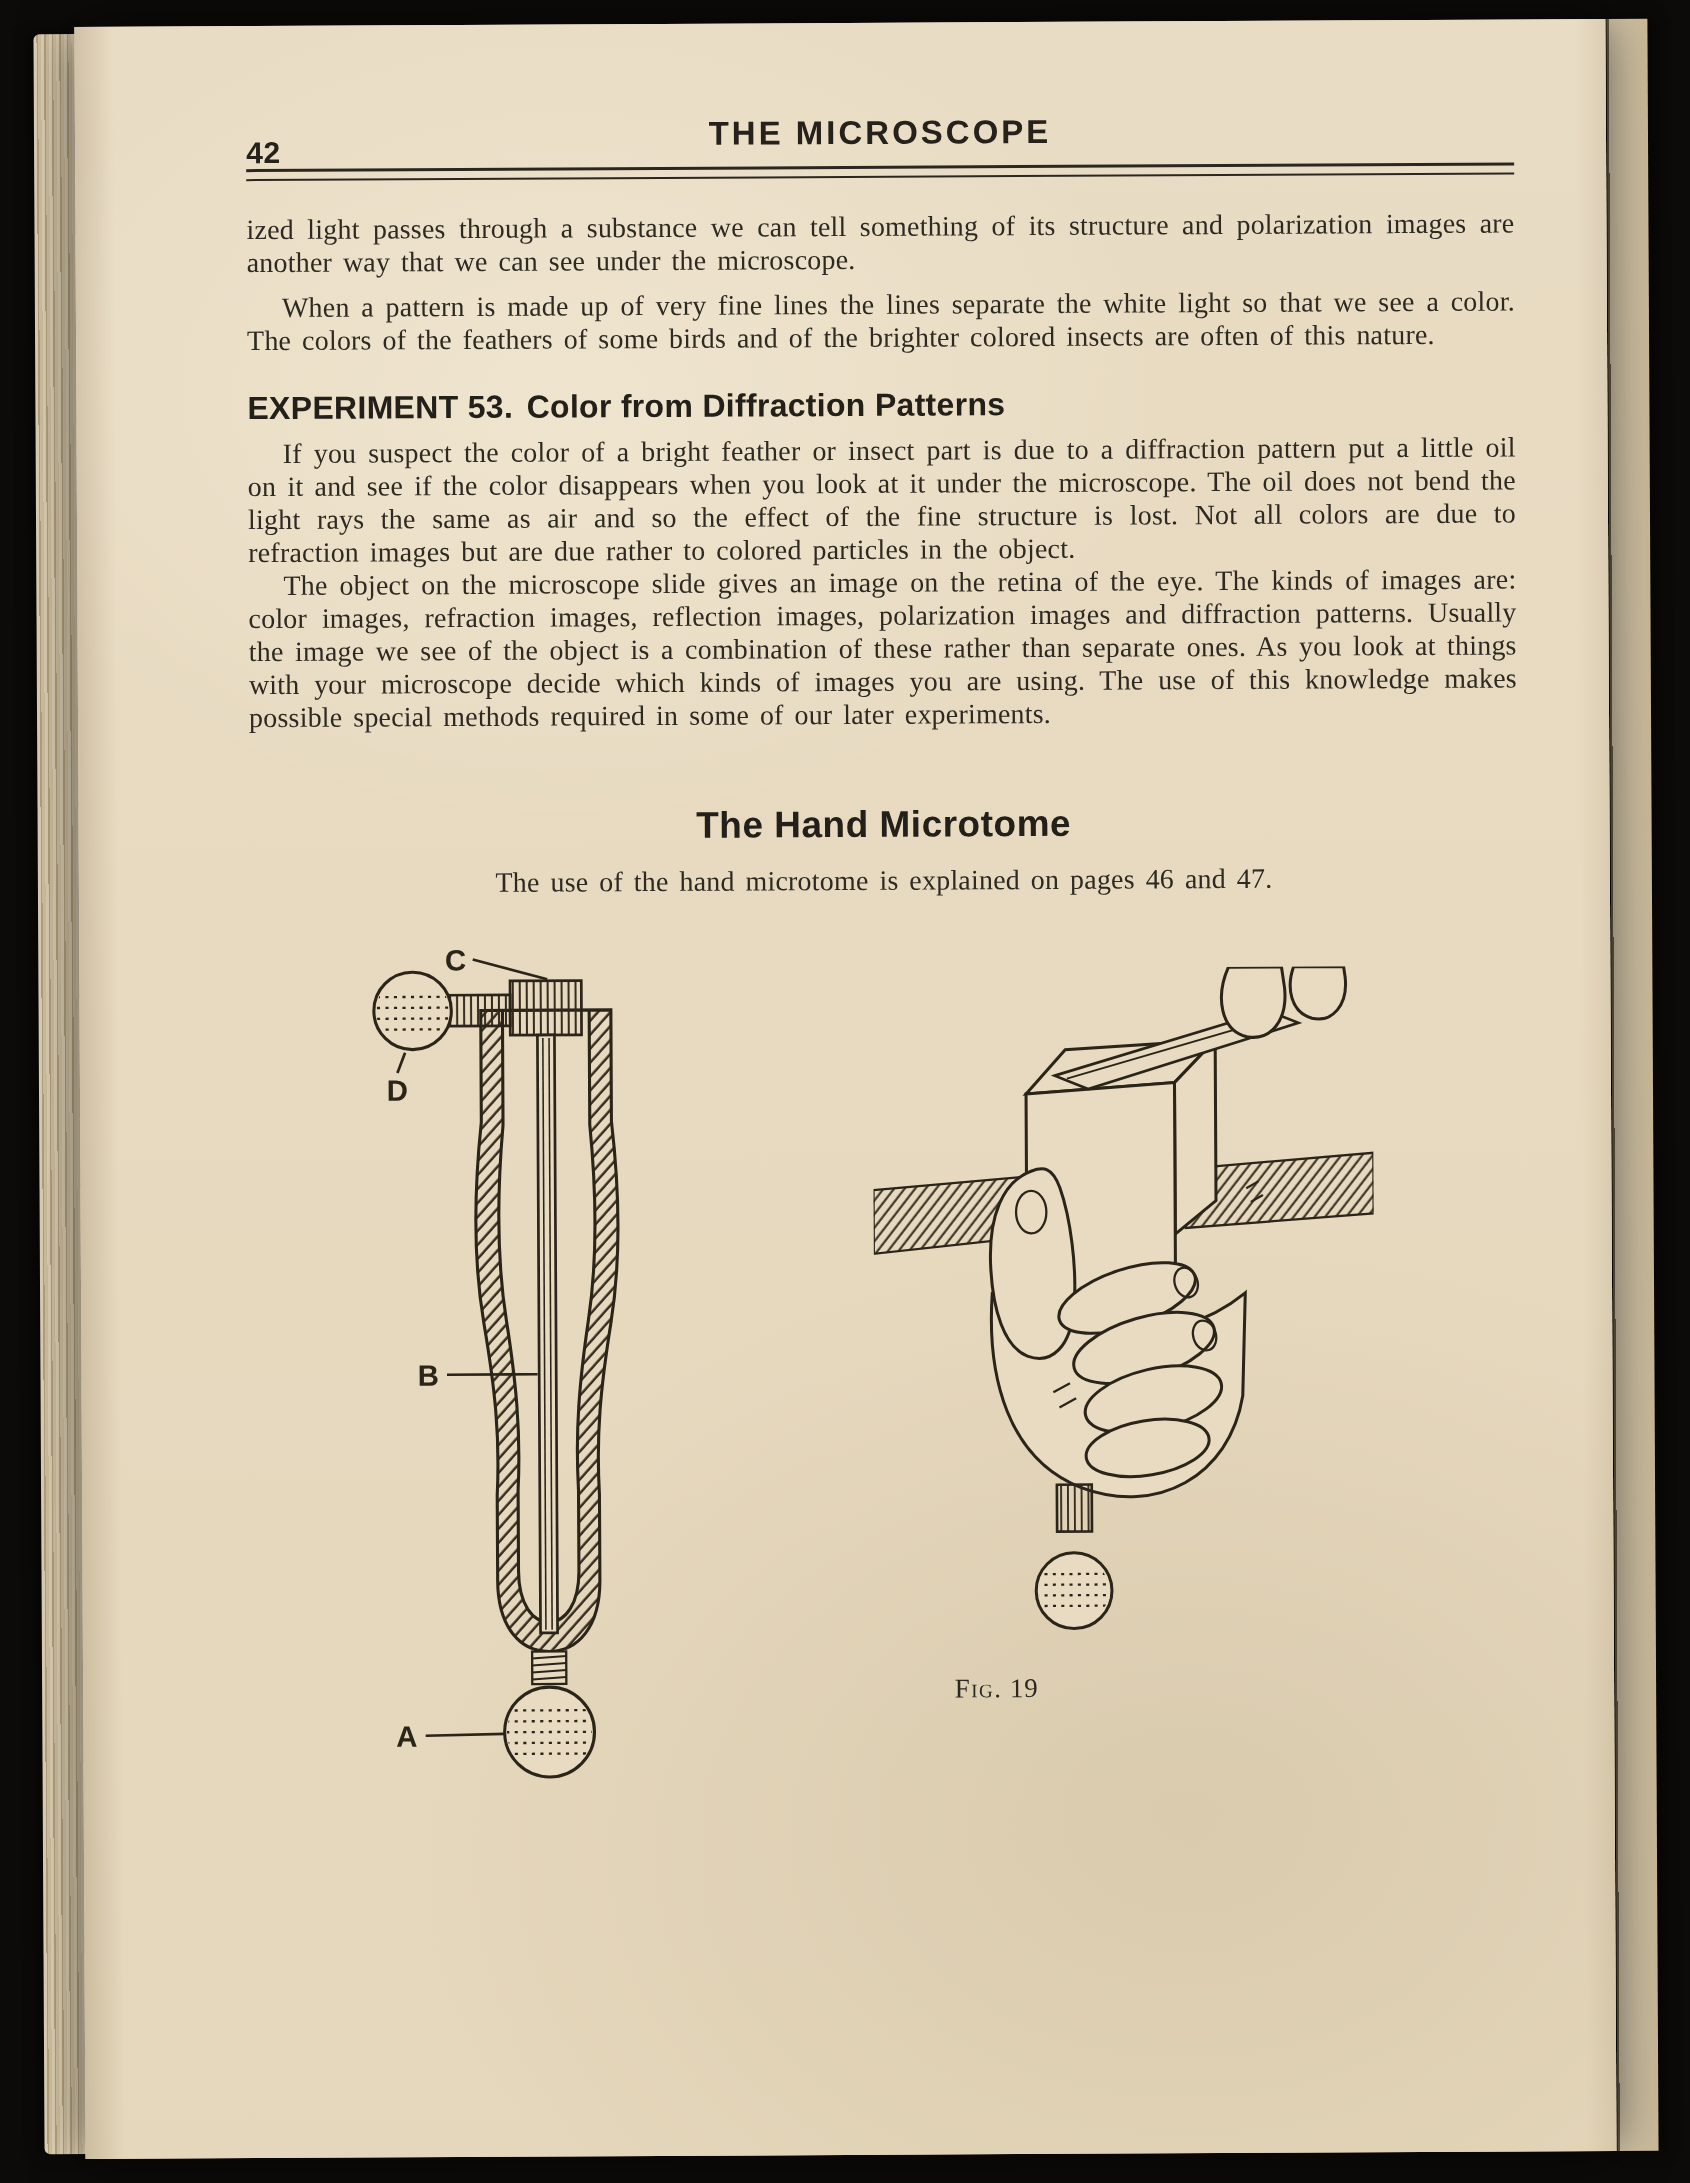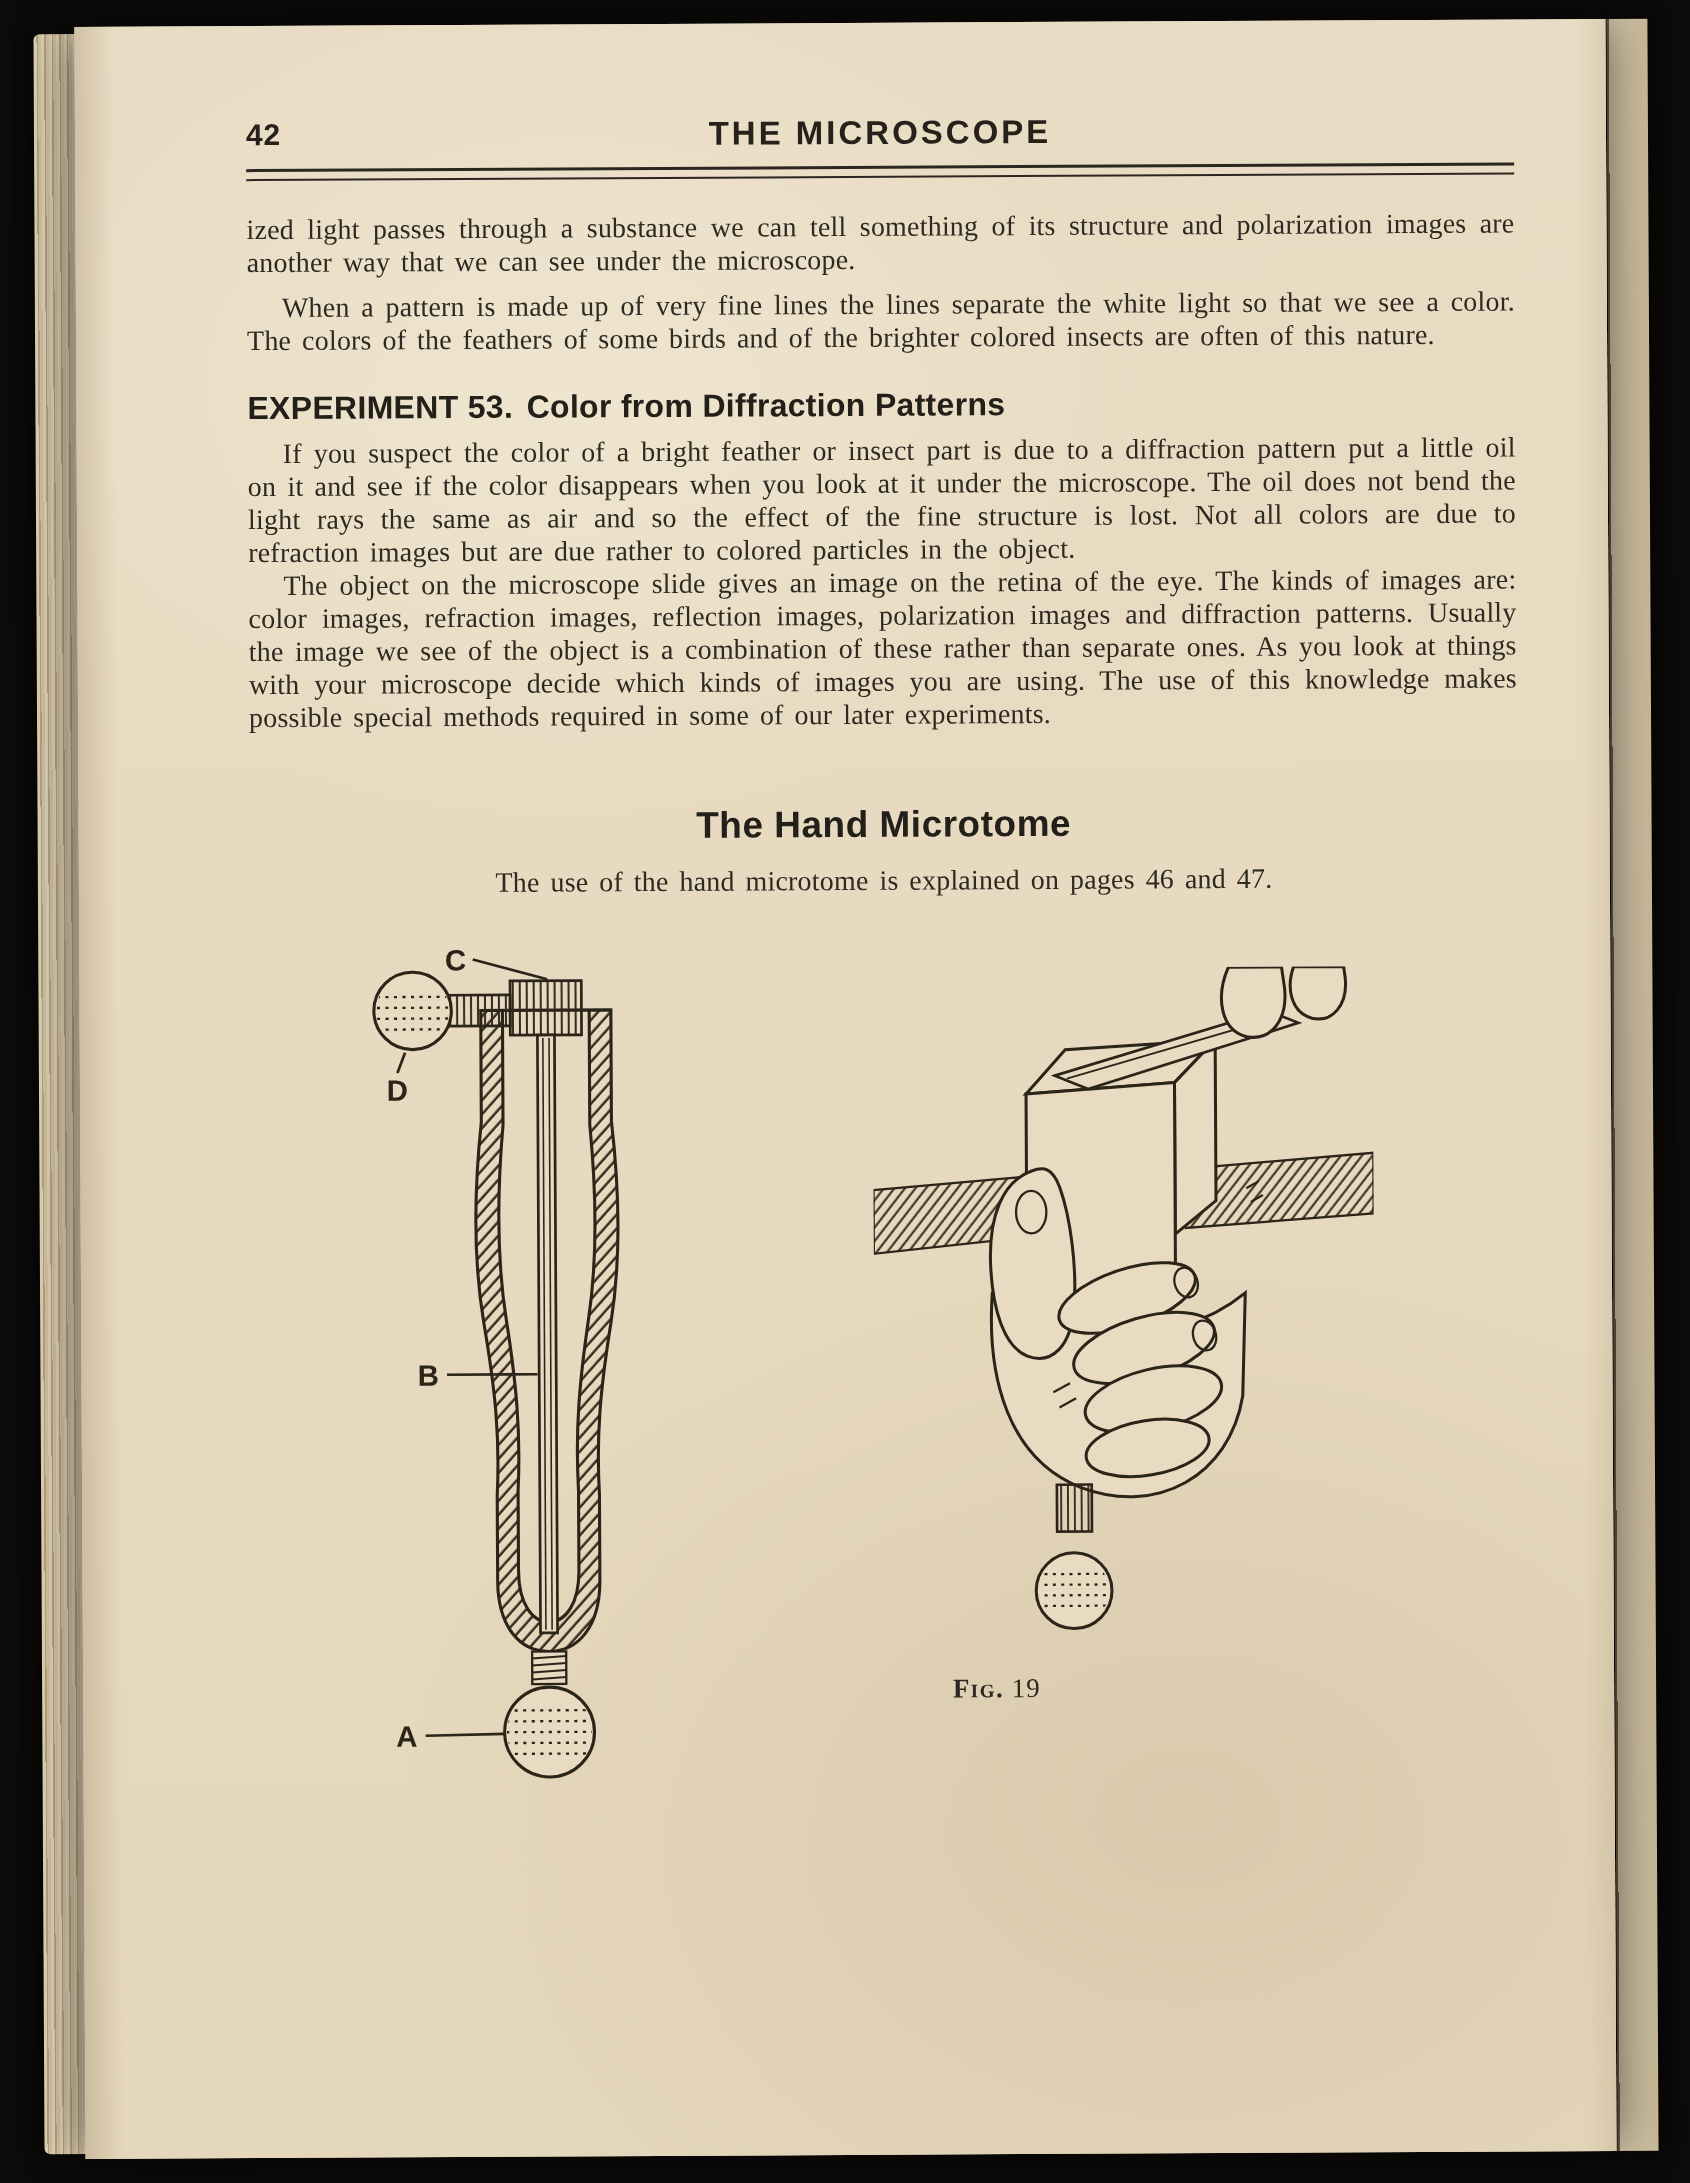--- a/index.html
+++ b/index.html
@@ -24,21 +24,21 @@
           linear-gradient(90deg, rgba(105,82,48,.20), rgba(105,82,48,0) 39px),
           linear-gradient(270deg, rgba(105,82,48,.10), rgba(105,82,48,0) 30px),
           linear-gradient(#e9dcc4,#e5d7bb);
         background-color:#e8dbc2;
         box-shadow:0 0 53px rgba(0,0,0,.65);
         overflow:hidden;}
 
   .content{position:absolute;left:171px;top:89px;width:1268px;color:#2c2720;}
 
   .pagehead{position:relative;height:42px;}
-  .page-num{position:absolute;left:0;top:3px;font-family:"Liberation Sans",sans-serif;
+  .page-num{position:absolute;left:0;top:21px;font-family:"Liberation Sans",sans-serif;
             font-weight:700;font-size:30px;letter-spacing:0.8px;color:#26221b;}
   .running-title{position:absolute;left:0;right:0;text-align:center;top:1.5px;
             font-family:"Liberation Sans",sans-serif;font-weight:700;font-size:33px;
             letter-spacing:3px;color:#26221b;}
 
   .rule-double{margin-top:12px;height:6.8px;border-top:3.8px solid #2b2620;border-bottom:2.3px solid #2b2620;}
 
   p{margin:0;font-size:28px;line-height:33px;text-align:justify;
     word-spacing:.13em;letter-spacing:0.2px;color:#2e2a22;}
   p.indent{text-indent:35px;}
@@ -51,21 +51,21 @@
 
   h3.section{margin:73px 0 0 0;text-align:center;font-family:"Liberation Sans",sans-serif;
              font-weight:700;font-size:37px;color:#23201a;letter-spacing:0.5px;}
   p.center-intro{margin-top:18px;text-align:center;text-indent:0;}
 
   figure{margin:27px 0 0 0;position:relative;height:948px;}
   .art-left{position:absolute;left:114px;top:7.6px;width:364px;height:872px;}
   .art-right{position:absolute;left:622px;top:45px;width:500px;height:720px;}
   figcaption{position:absolute;left:629px;top:750px;width:227px;text-align:center;
              font-size:27px;color:#2c2720;letter-spacing:0.8px;}
-  .fig-label{font-variant:small-caps;letter-spacing:1.5px;font-weight:bold;}
+  .fig-label{font-variant:small-caps;letter-spacing:1.5px;}
 
   svg text{font-family:"Liberation Sans",sans-serif;font-weight:700;font-size:38px;fill:#2b2418;}
   svg .ln{stroke:#2b2418;fill:none;}
 </style>
 </head>
 <body>
 
 <div class="stage">
   <div class="book">
     <div class="edges"></div>

